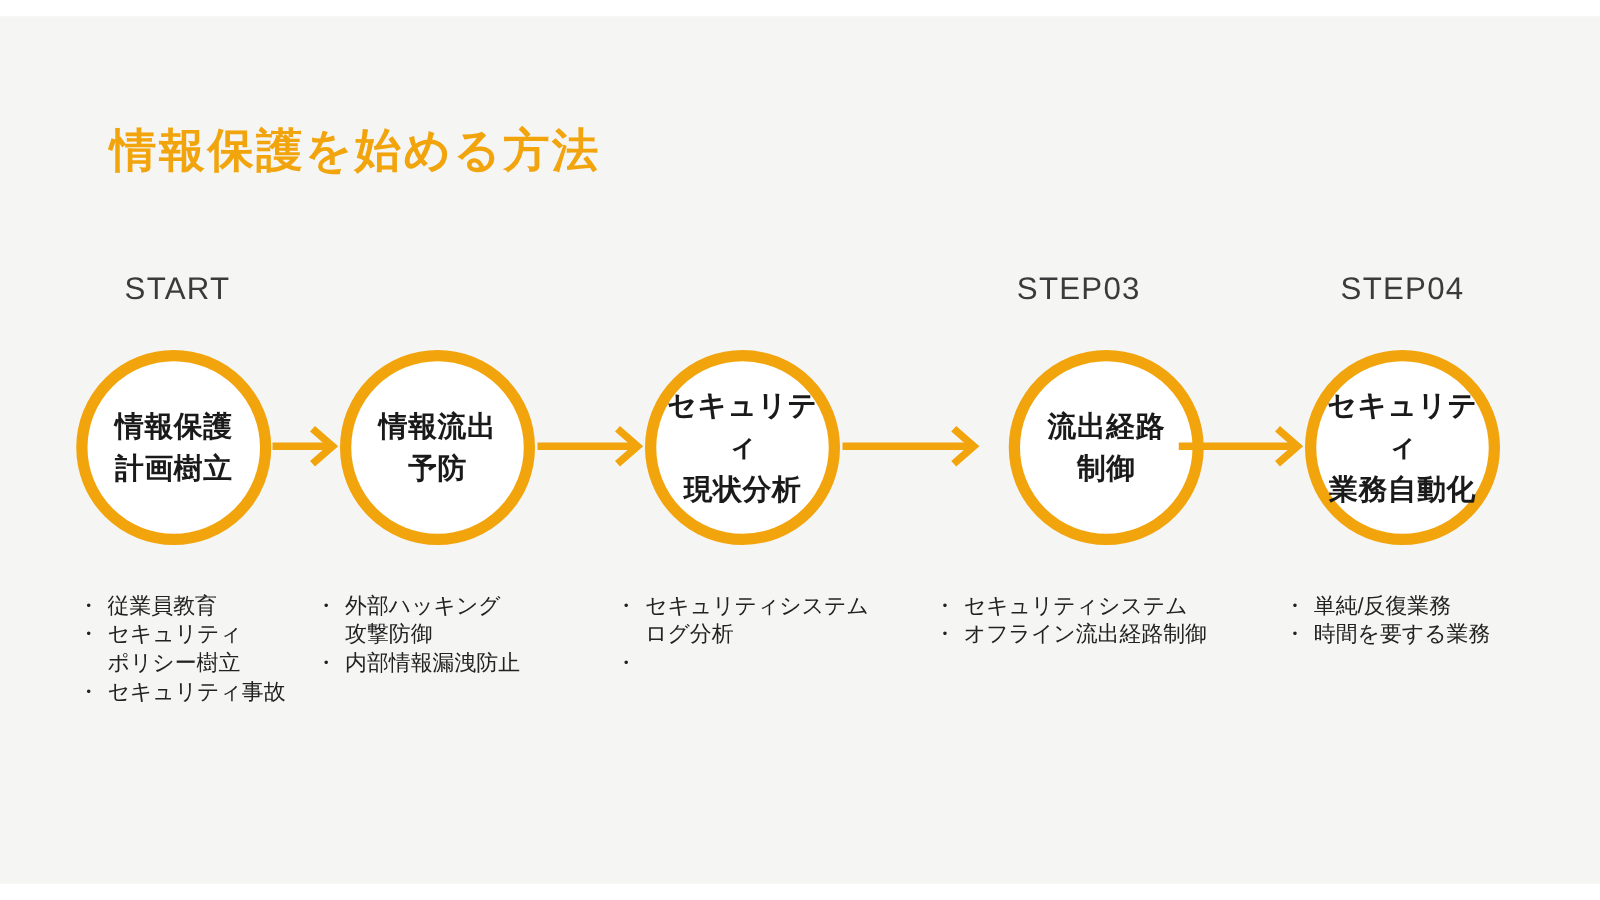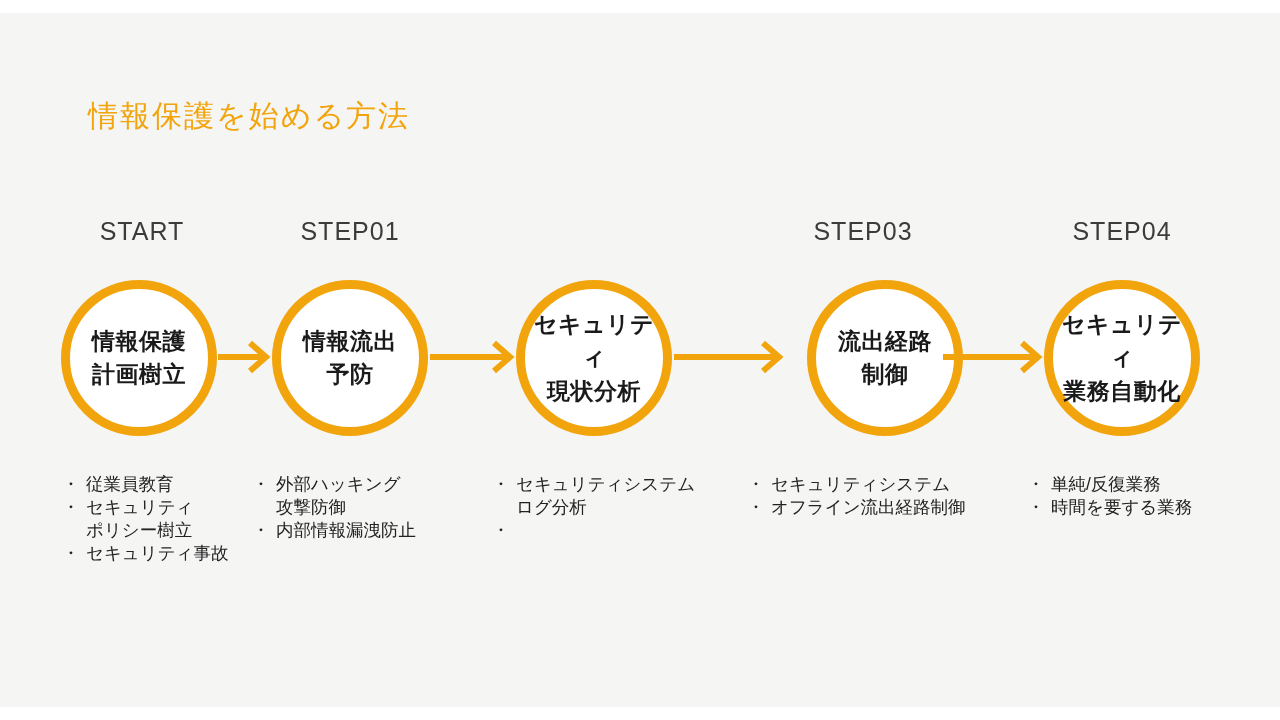--- a/index.html
+++ b/index.html
@@ -20,22 +20,22 @@
     top: 13px;
     width: 1280px;
     height: 694px;
     background: var(--slide-background, #f5f5f4);
   }
   .title {
     position: absolute;
     left: 88px;
     top: 83px;
     margin: 0;
-    font-size: 30px;
-    font-weight: normal;
+    font-size: 37px;
+    font-weight: bold;
     letter-spacing: 2px;
     color: var(--accent, #f2a40d);
   }
   .step-label {
     position: absolute;
     top: 204px;
     width: 156px;
     text-align: center;
     font-size: 25px;
     letter-spacing: 1px;
@@ -90,21 +90,20 @@
   }
 </style>
 </head>
 <body>
 
 <div class="slide">
 
   <h1 class="title">情報保護を始める方法</h1>
 
   <div class="step-label" style="left:64px">START</div>
-  <div class="step-label" style="left:272px">STEP01</div>
   <div class="step-label" style="left:785px">STEP03</div>
   <div class="step-label" style="left:1044px">STEP04</div>
 
   <div class="circle" style="left:61px">
     <span class="circle-text">情報保護
 計画樹立</span>
   </div>
   <div class="circle" style="left:272px">
     <span class="circle-text">情報流出
 予防</span>

